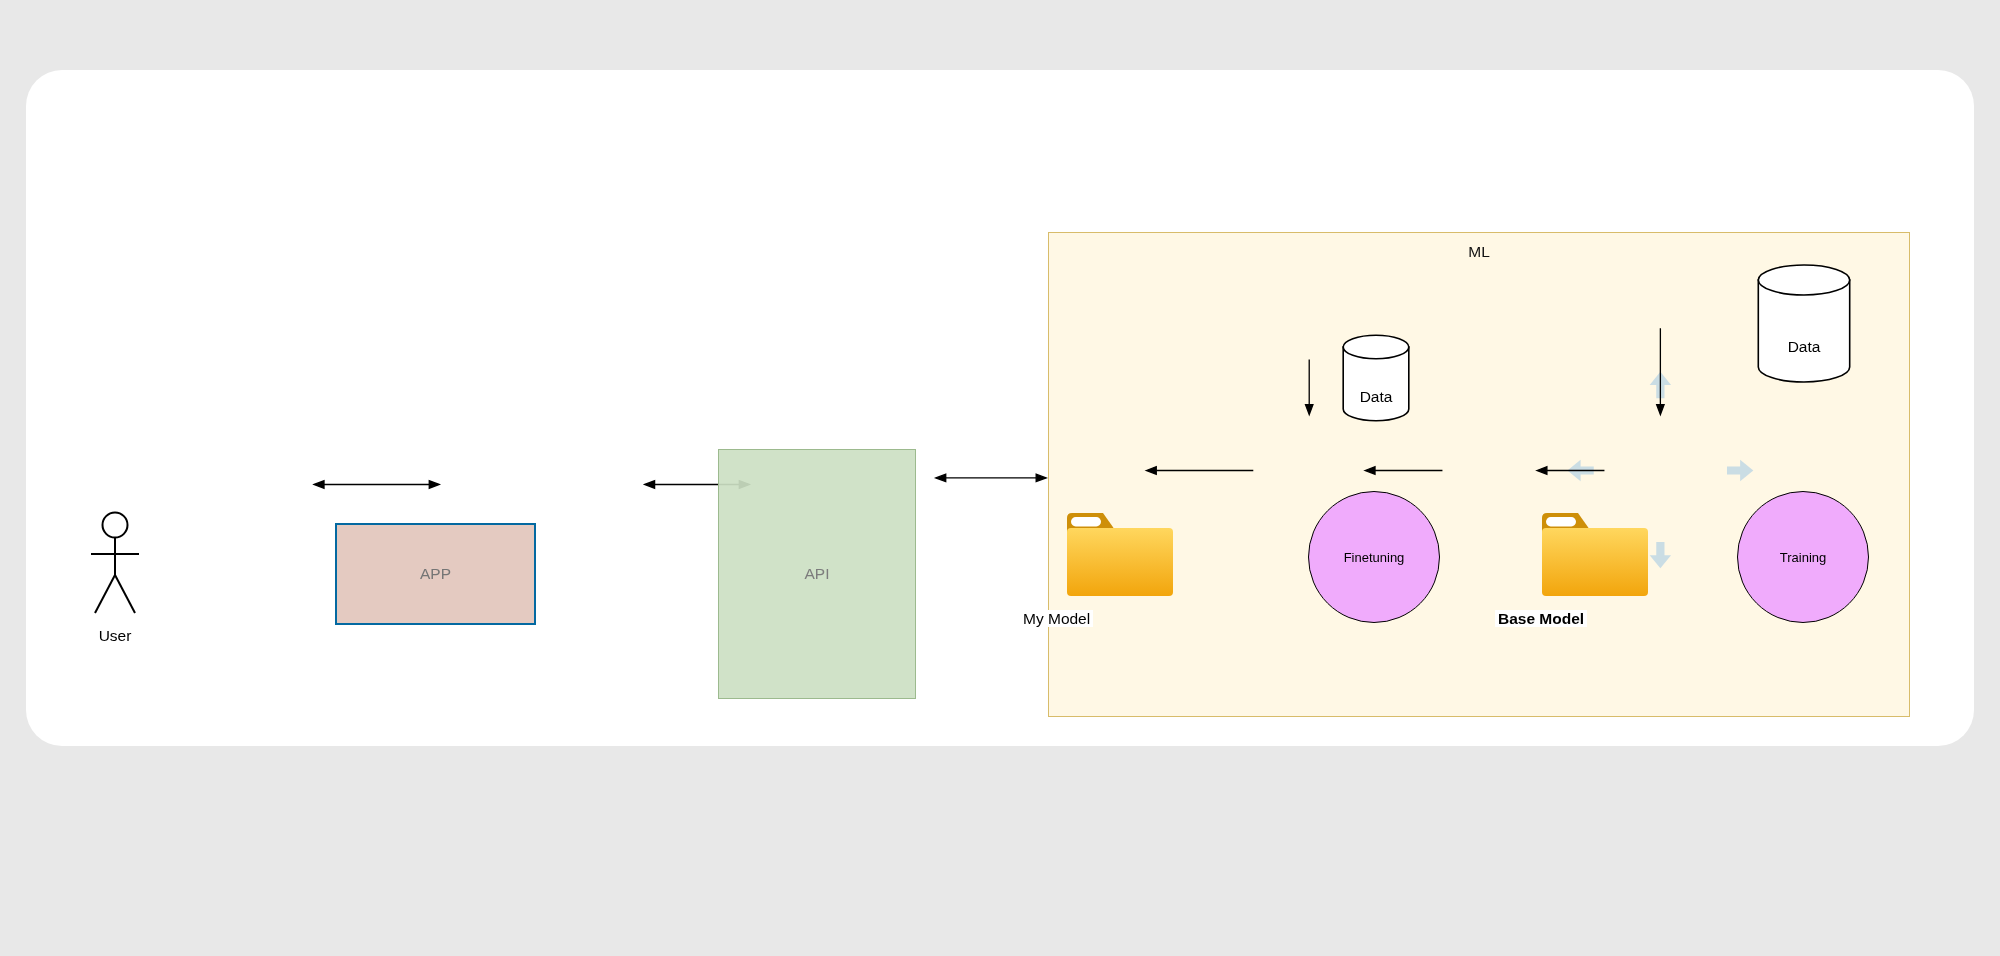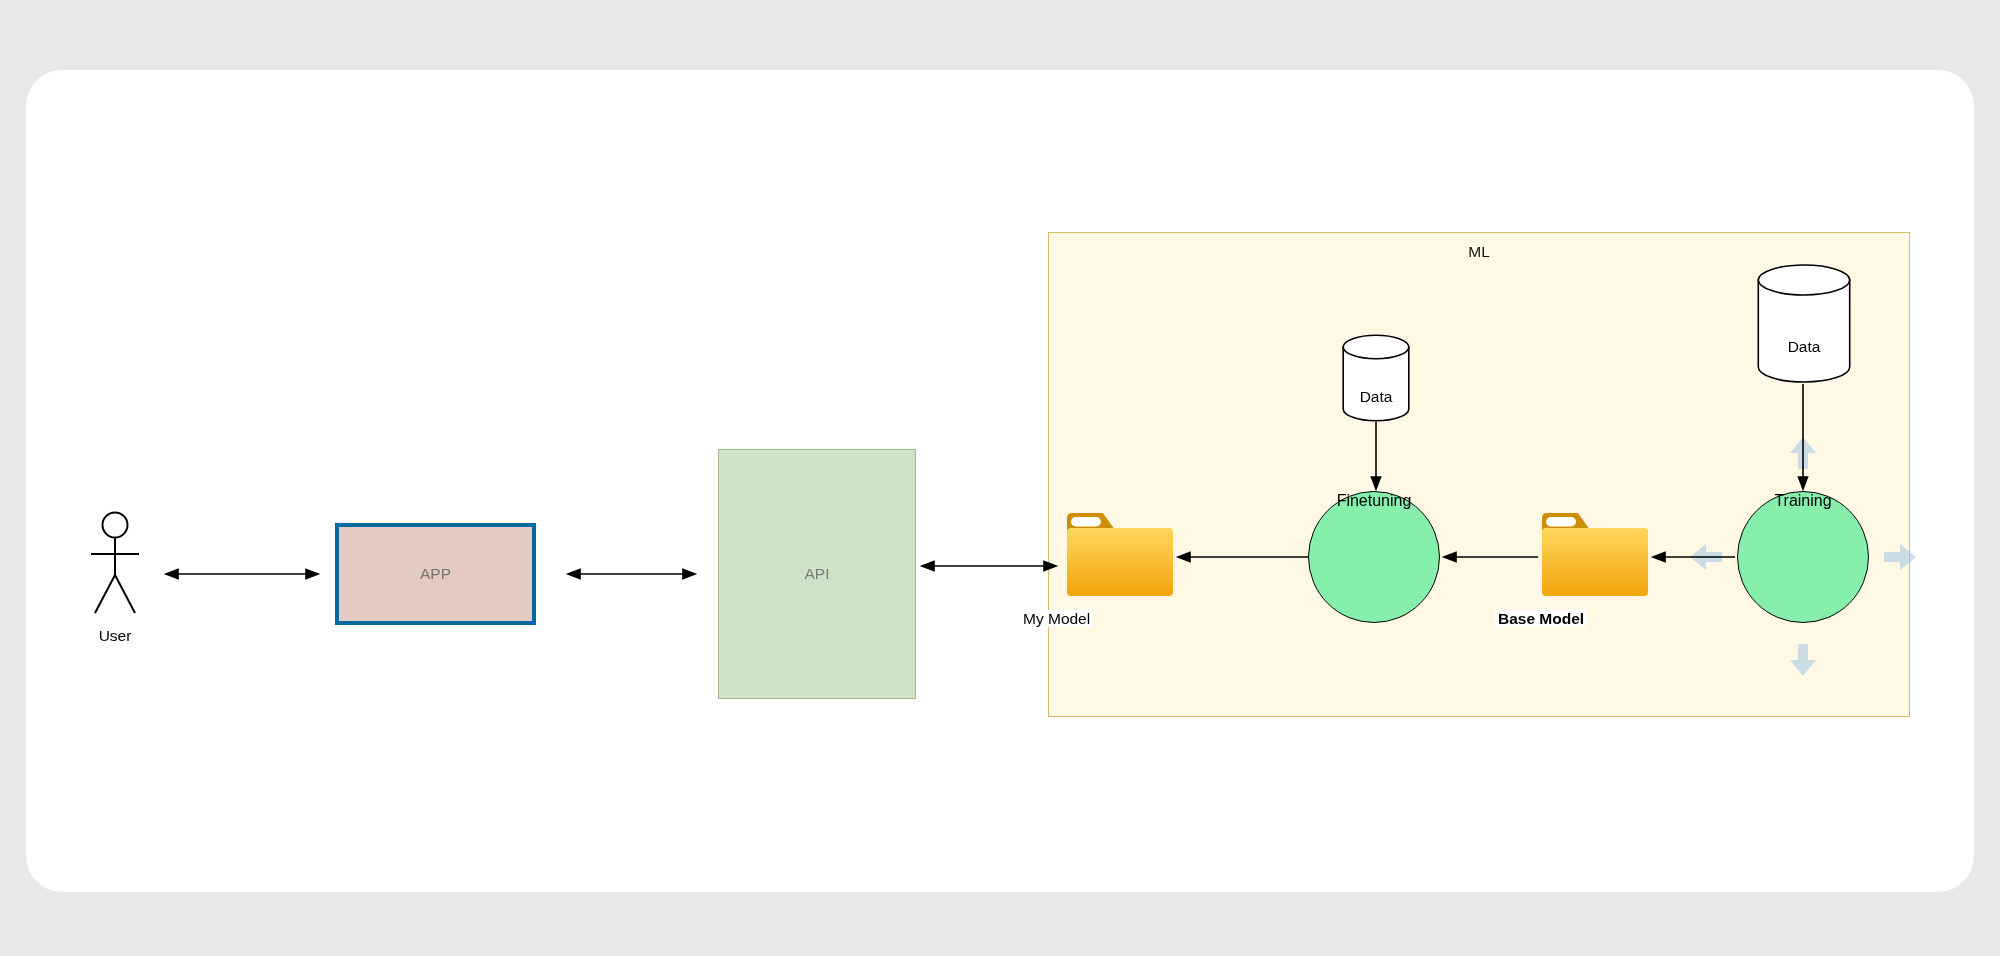--- a/index.html
+++ b/index.html
@@ -5,42 +5,42 @@
   * { margin:0; padding:0; box-sizing:border-box; }
   html, body { width:2000px; height:956px; }
   body {
     background:#e8e8e8;
     font-family:"Liberation Sans","DejaVu Sans",sans-serif;
     position:relative;
     overflow:hidden;
     color:#000;
   }
   .surface {
-    position:absolute; left:26px; top:70px; width:1948px; height:822px;
+    position:absolute; left:26px; top:70px; width:1948px; height:676px;
     background:#ffffff; border-radius:36px;
   }
   .layer { position:absolute; left:0; top:0; width:100%; height:100%; }
 
   
   .group { position:absolute; }
   .group-label { position:absolute; top:10px; left:0; width:100%; text-align:center; font-size:15.5px; color:#111; }
   .g-se { left:297px; top:335px; width:599px; height:312px; background:rgba(213,232,212,0.60); border:1px solid #9dbd97; }
   .g-ai { left:688px; top:242px; width:740px; height:405px; background:rgba(255,230,204,0.55); border:1px solid #dfa967; }
   .g-ml { left:1022px; top:162px; width:862px; height:485px; background:rgba(255,242,204,0.50); border:1px solid #d8bc6a; }
 
   
   .box { position:absolute; display:flex; align-items:center; justify-content:center; font-size:15.5px; }
-  .n-app { left:309px; top:453px; width:201px; height:102px; background:rgba(224,195,184,0.88); border:4px solid #0369a1; color:#757575; }
+  .n-app { left:309px; top:453px; width:201px; height:102px; background:rgba(224,195,184,0.88); border:2px solid #0369a1; color:#757575; }
   .n-api { left:692px; top:379px; width:198px; height:250px; background:rgba(204,224,195,0.92); border:1px solid #9cba8e; color:#7c7c7c; }
 
   
   .circle {
     position:absolute; width:132px; height:132px; border-radius:50%;
-    background:#86efac; border:1.5px solid #000;
-    display:flex; justify-content:center; font-size:16px;
+    background:#f0abfc; border:1.5px solid #000;
+    display:flex; align-items:center; justify-content:center; font-size:13px;
   }
   .n-finetuning { left:1282px; top:421px; }
   .n-training  { left:1711px; top:421px; }
 
   
   .cyl { position:absolute; }
   .cyl-label { position:absolute; left:0; width:100%; text-align:center; font-size:15.5px; }
   .n-data-ft { left:1316px; top:264px; width:68px; height:88px; }
   .n-data-ft .cyl-label { top:54px; }
   .n-data-tr { left:1731px; top:194px; width:94px; height:120px; }

